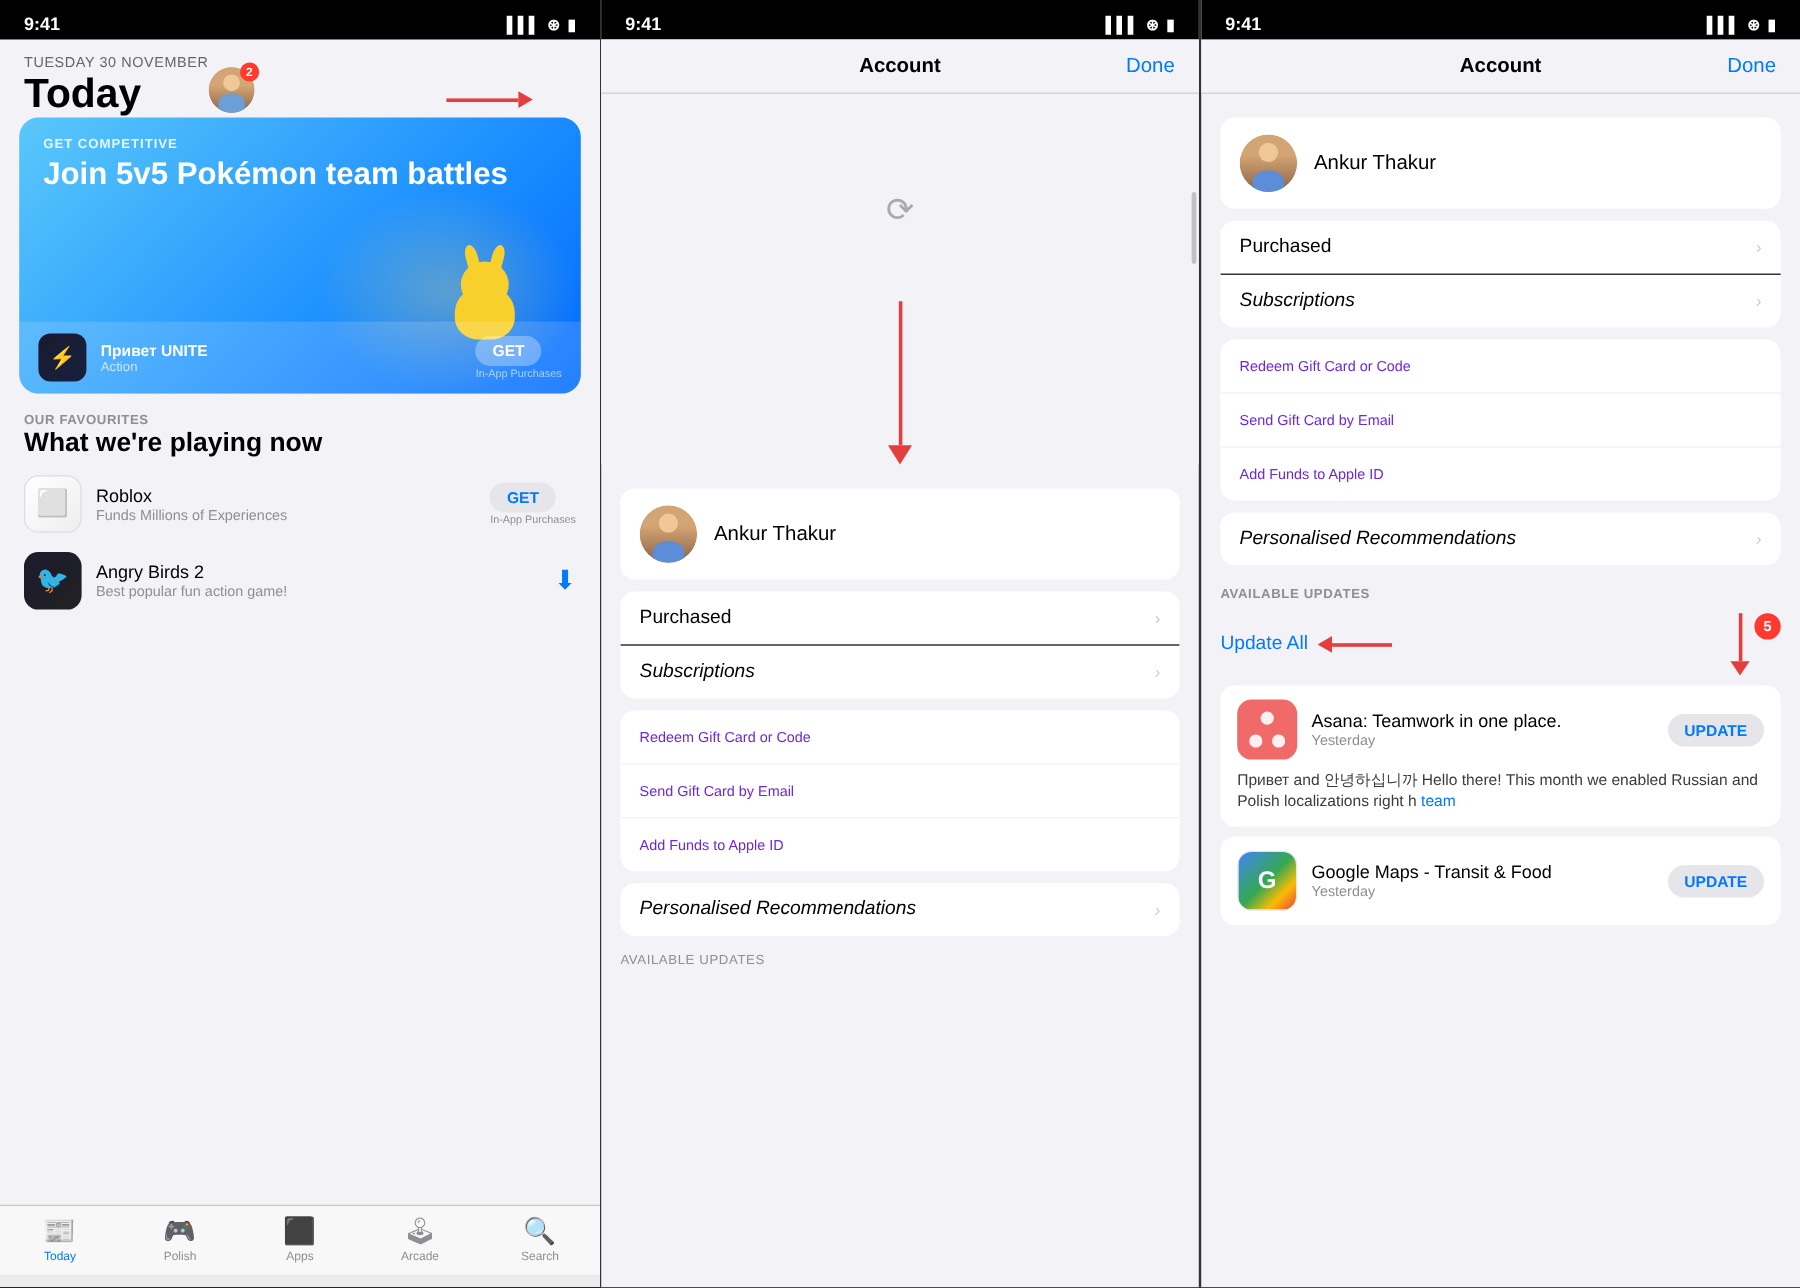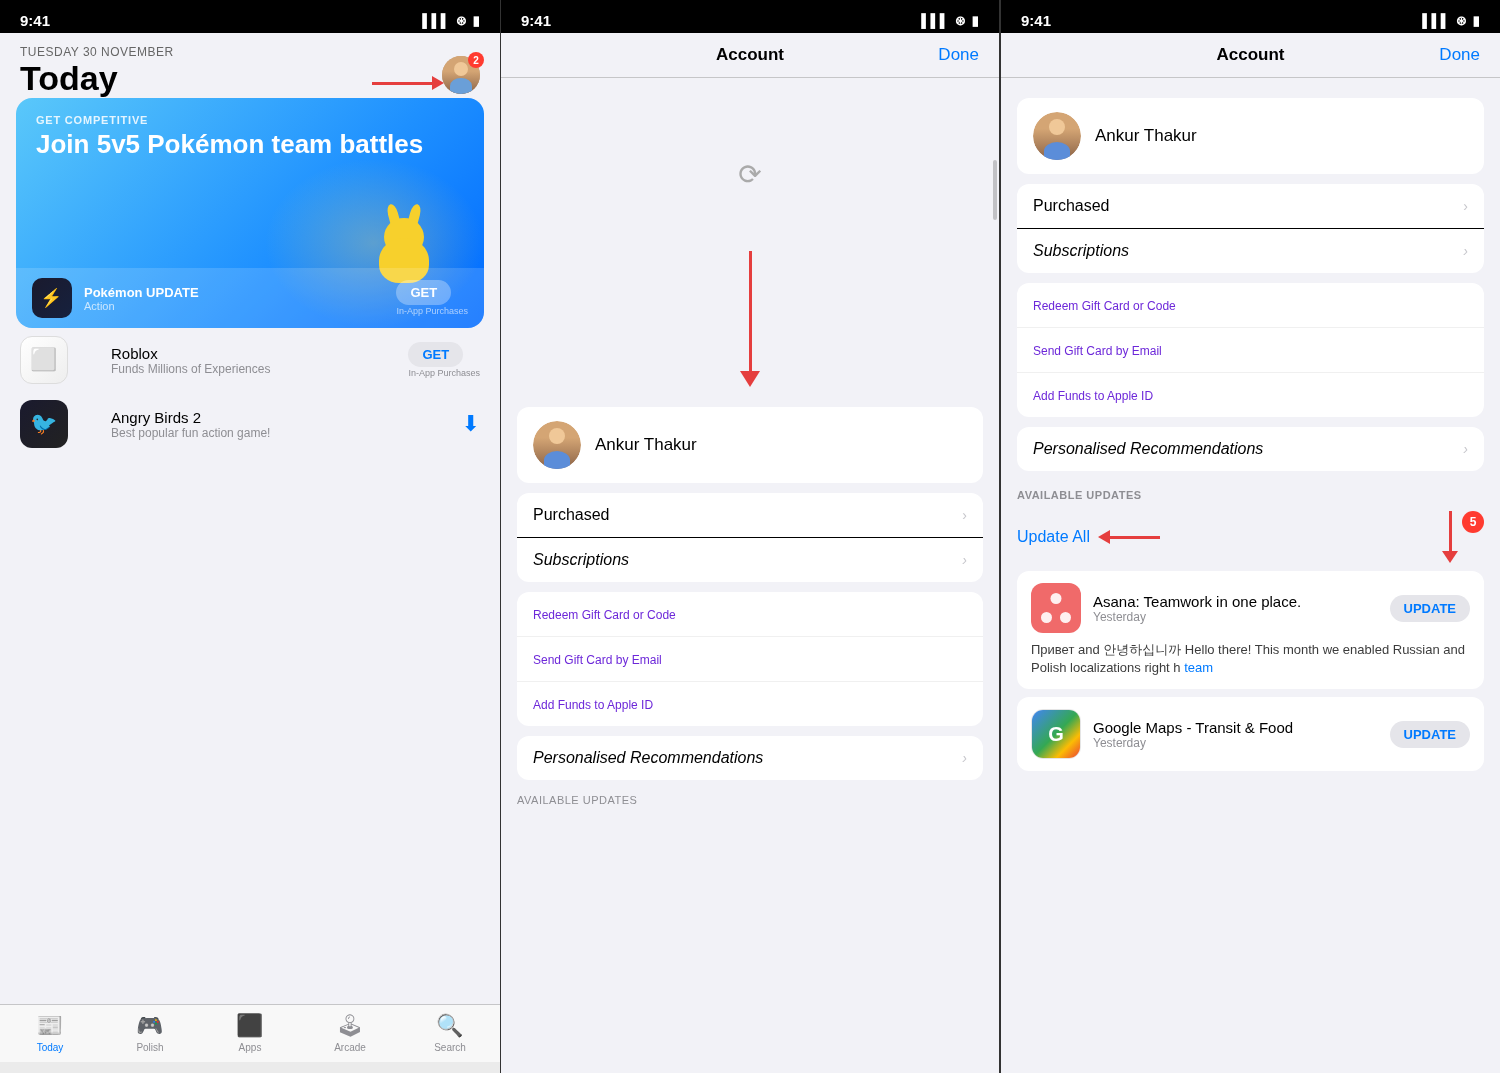--- a/index.html
+++ b/index.html
@@ -39,21 +39,21 @@
     
     .today-screen {
       background: #f2f2f7;
       height: calc(100% - 44px);
       overflow: hidden;
     }
     .today-header {
       background: #f2f2f7;
       padding: 12px 20px 8px;
       display: flex;
-      justify-content: space-between;
+      justify-content: flex-start;
       align-items: flex-end;
     }
     .today-date {
       font-size: 12px;
       font-weight: 500;
       color: #666;
       text-transform: uppercase;
       letter-spacing: 0.5px;
     }
     .today-title {
@@ -261,21 +261,21 @@
       gap: 12px;
       background: #f2f2f7;
     }
     .app-icon-list {
       width: 48px; height: 48px;
       border-radius: 12px;
       flex-shrink: 0;
     }
     .app-icon-roblox { background: linear-gradient(135deg, #fff, #eee); border: 1px solid #ddd; display: flex; align-items: center; justify-content: center; font-size: 22px; }
     .app-icon-angry { background: linear-gradient(135deg, #1a1a2e, #222); display: flex; align-items: center; justify-content: center; font-size: 22px; }
-    .app-list-info { flex: 1; margin-left: 31px; }
+    .app-list-info { flex: 1; }
     .app-list-name { font-size: 15px; font-weight: 500; color: #000; }
     .app-list-desc { font-size: 12px; color: #8e8e93; }
     .get-btn-list {
       background: #e5e5ea;
       color: #007aff;
       border: none;
       border-radius: 14px;
       padding: 5px 14px;
       font-size: 13px;
       font-weight: 600;
@@ -667,30 +667,34 @@
         <div class="pika">
           <div class="pika-ear-l"></div>
           <div class="pika-ear-r"></div>
           <div class="pika-head"></div>
           <div class="pika-body"></div>
         </div>
       </div>
       <div class="feature-card-bottom">
         <div class="app-icon-sm app-icon-pokemon">⚡</div>
         <div class="app-info">
-          <div class="app-name">Pokémon UPDATE</div>
+          <div class="app-name">Привет UNITE</div>
           <div class="app-category">Action</div>
         </div>
         <div>
           <button class="get-btn">GET</button>
           <div class="iap-text">In-App Purchases</div>
         </div>
       </div>
     </div>
 
+    <div class="section-header">
+      <div class="section-label">OUR FAVOURITES</div>
+      <div class="section-title">What we're playing now</div>
+    </div>
 
     <div class="app-list-item">
       <div class="app-icon-list app-icon-roblox">⬜</div>
       <div class="app-list-info">
         <div class="app-list-name">Roblox</div>
         <div class="app-list-desc">Funds Millions of Experiences</div>
       </div>
       <div>
         <button class="get-btn-list">GET</button>
         <div class="iap-text" style="color:#8e8e93">In-App Purchases</div>

